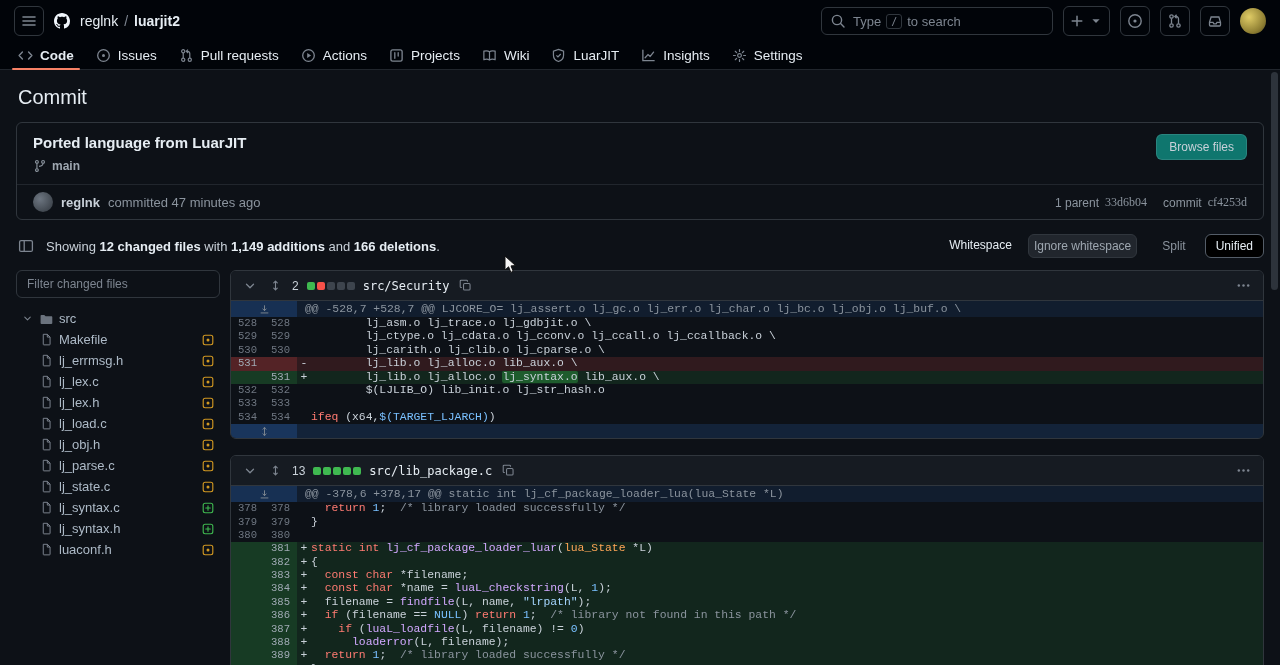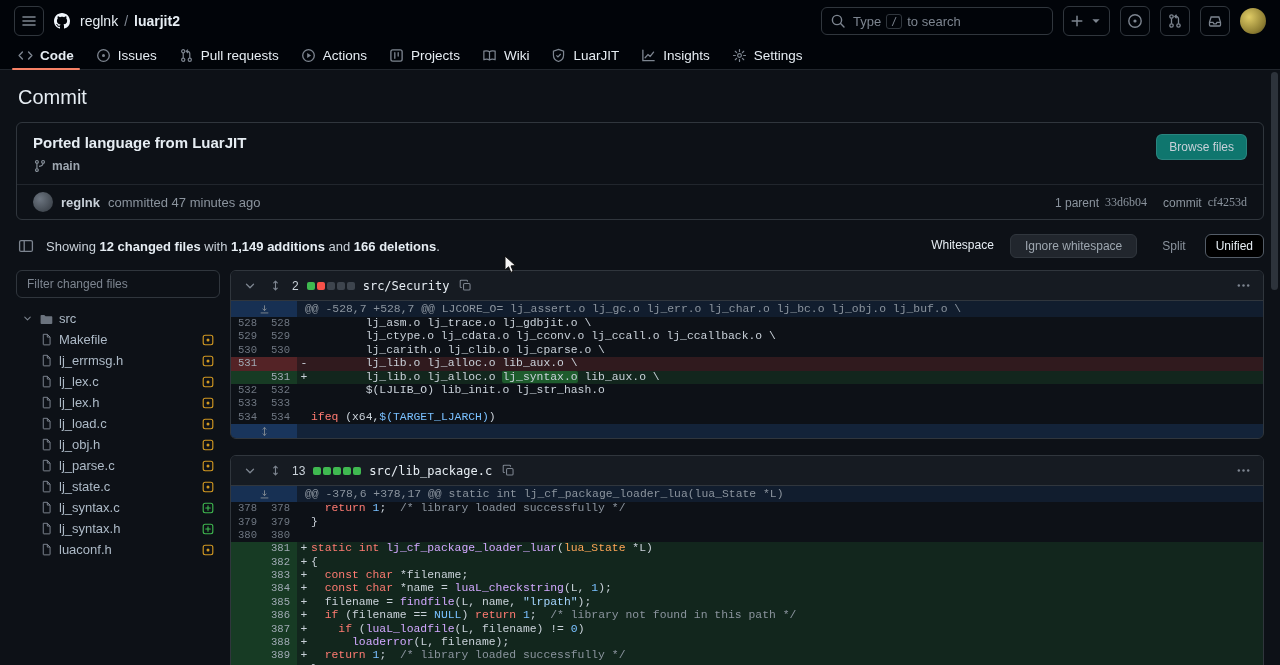--- a/index.html
+++ b/index.html
@@ -43,21 +43,21 @@
   .meta-right{margin-left:auto;display:flex;align-items:flex-end;gap:6px;font-size:12px;color:#8b949e}
   .sha{font-family:Liberation Serif, serif;font-size:12px}
   .meta-right .lbl2{margin-left:10px}
 
   
   .summary-row{display:flex;align-items:center;gap:10px;margin:14px 16px 12px;font-size:13px;color:#c9d1d9}
   .summary-row b{color:#e6edf3;font-weight:700}
   .tree-toggle{background:none;border:none;color:#7d8590;display:flex;padding:2px}
   .sr-right{margin-left:auto;display:flex;align-items:flex-start;gap:8px}
   .ws-btn{background:none;border:none;color:#e6edf3;font-size:12px;padding:4px 8px}
-  .ignore-btn{background:#21262d;border:1px solid #30363d;border-radius:6px;color:#9ea7b0;font-size:12px;padding:4px 14px;margin-right:6px}
+  .ignore-btn{background:#21262d;border:1px solid #30363d;border-radius:6px;color:#9ea7b0;font-size:12px;padding:4px 5px;margin-right:6px}
   .seg-btn{background:none;border:1px solid transparent;color:#8b949e;font-size:12px;padding:4px 10px;border-radius:6px}
   .seg-btn.active{background:#000000;border-color:#545d68;color:#e6edf3}
 
   
   .content{display:flex;gap:10px;padding:0 16px;align-items:flex-start}
   .sidebar{width:204px;flex:none}
   .filter-input{width:100%;height:28px;background:#0d1117;border:1px solid #30363d;border-radius:6px;color:#c9d1d9;font-size:12px;padding:0 10px;outline:none}
   .filter-input::placeholder{color:#7d8590}
   .tree{margin-top:10px}
   .tree-row{display:flex;align-items:center;gap:6px;height:21px;padding:0 6px;border-radius:6px;font-size:13px;color:#adbac7;cursor:pointer}

